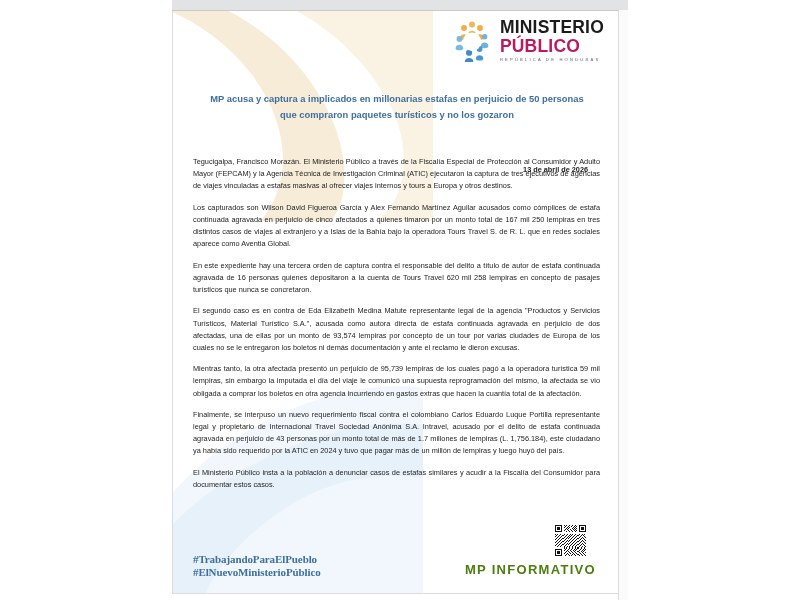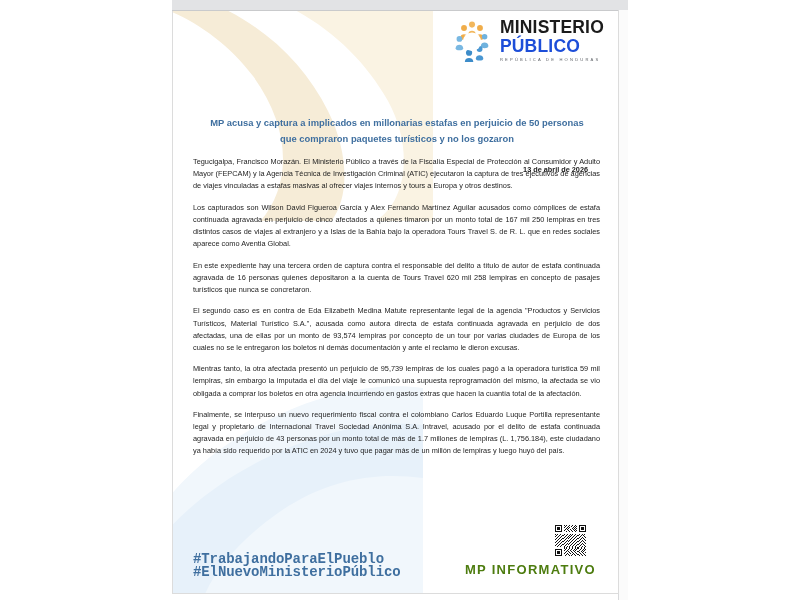--- a/index.html
+++ b/index.html
@@ -85,21 +85,21 @@
     font-size: 17.5px;
     letter-spacing: 0.2px;
     color: #1b1b1b;
     display: block;
   }
   .logo-line2 {
     font-family: "Liberation Sans", sans-serif;
     font-weight: bold;
     font-size: 17.5px;
     letter-spacing: 0.2px;
-    color: #1d4ed8;
+    color: #be185d;
     display: block;
     margin-top: 1px;
   }
   .logo-line3 {
     font-family: "Liberation Sans", sans-serif;
     font-size: 4.1px;
     letter-spacing: 2.2px;
     color: #5f6368;
     display: block;
     margin-top: 3px;
@@ -109,21 +109,20 @@
   #title {
     position: absolute;
     left: 30px; top: 80px;
     width: 388px;
     text-align: center;
     font-family: "Liberation Sans", sans-serif;
     font-weight: bold;
     font-size: 9.4px;
     line-height: 16px;
     color: #3f6f9f;
-    margin-top: 24px;
   }
 
   
   #dateline {
     position: absolute;
     right: 30px; top: 118px;
     font-family: "Liberation Sans", sans-serif;
     font-weight: bold;
     font-size: 7.3px;
     color: #1a1a1a;
@@ -143,23 +142,23 @@
     color: #1d1d1d;
     text-align: justify;
     margin: 0 0 9.5px 0;
   }
   .para b { font-weight: normal; }
 
   
   #hashtags {
     position: absolute;
     left: 20px; bottom: 14px;
-    font-family: Liberation Mono, monospace;
+    font-family: Liberation Serif, serif;
     font-weight: bold;
-    font-size: 14px;
+    font-size: 11px;
     line-height: 13px;
     color: #3f6f9f;
     letter-spacing: -0.1px;
   }
   #hashtags span { display: block; }
   #brandmark {
     position: absolute;
     right: 22px; bottom: 16px;
     font-family: "Liberation Sans", sans-serif;
     font-weight: bold;
@@ -248,20 +247,21 @@
 
       <div id="dateline">13 de abril de 2026</div>
 
       <div id="body-copy">
           <p class="para"><b>Tegucigalpa, Francisco Morazán.</b> El Ministerio Público a través de la Fiscalía Especial de Protección al Consumidor y Adulto Mayor (FEPCAM) y la Agencia Técnica de Investigación Criminal (ATIC) ejecutaron la captura de tres ejecutivos de agencias de viajes vinculadas a estafas masivas al ofrecer viajes internos y tours a Europa y otros destinos.</p>
           <p class="para">Los capturados son Wilson David Figueroa García y Alex Fernando Martínez Aguilar acusados como cómplices de estafa continuada agravada en perjuicio de cinco afectados a quienes timaron por un monto total de 167 mil 250 lempiras en tres distintos casos de viajes al extranjero y a Islas de la Bahía bajo la operadora Tours Travel S. de R. L. que en redes sociales aparece como Aventia Global.</p>
           <p class="para">En este expediente hay una tercera orden de captura contra el responsable del delito a título de autor de estafa continuada agravada de 16 personas quienes depositaron a la cuenta de Tours Travel 620 mil 258 lempiras en concepto de pasajes turísticos que nunca se concretaron.</p>
           <p class="para">El segundo caso es en contra de Eda Elizabeth Medina Matute representante legal de la agencia "Productos y Servicios Turísticos, Material Turístico S.A.", acusada como autora directa de estafa continuada agravada en perjuicio de dos afectadas, una de ellas por un monto de 93,574 lempiras por concepto de un tour por varias ciudades de Europa de los cuales no se le entregaron los boletos ni demás documentación y ante el reclamo le dieron excusas.</p>
           <p class="para">Mientras tanto, la otra afectada presentó un perjuicio de 95,739 lempiras de los cuales pagó a la operadora turística 59 mil lempiras, sin embargo la imputada el día del viaje le comunicó una supuesta reprogramación del mismo, la afectada se vio obligada a comprar los boletos en otra agencia incurriendo en gastos extras que hacen la cuantía total de la afectación.</p>
           <p class="para">Finalmente, se interpuso un nuevo requerimiento fiscal contra el colombiano Carlos Eduardo Luque Portilla representante legal y propietario de Internacional Travel Sociedad Anónima S.A. Intravel, acusado por el delito de estafa continuada agravada en perjuicio de 43 personas por un monto total de más de 1.7 millones de lempiras (L. 1,756.184), este ciudadano ya había sido requerido por la ATIC en 2024 y tuvo que pagar más de un millón de lempiras y luego huyó del país.</p>
+          <p class="para">El Ministerio Público insta a la población a denunciar casos de estafas similares y acudir a la Fiscalía del Consumidor para documentar estos casos.</p>
         </div>
 
       <div id="hashtags">
           <span>#TrabajandoParaElPueblo</span>
           <span>#ElNuevoMinisterioPúblico</span>
         </div>
 
       <svg id="qr" viewBox="0 0 29 29" shape-rendering="crispEdges" aria-hidden="true">
         <rect width="29" height="29" fill="#ffffff"></rect>
         <g fill="#111111">

